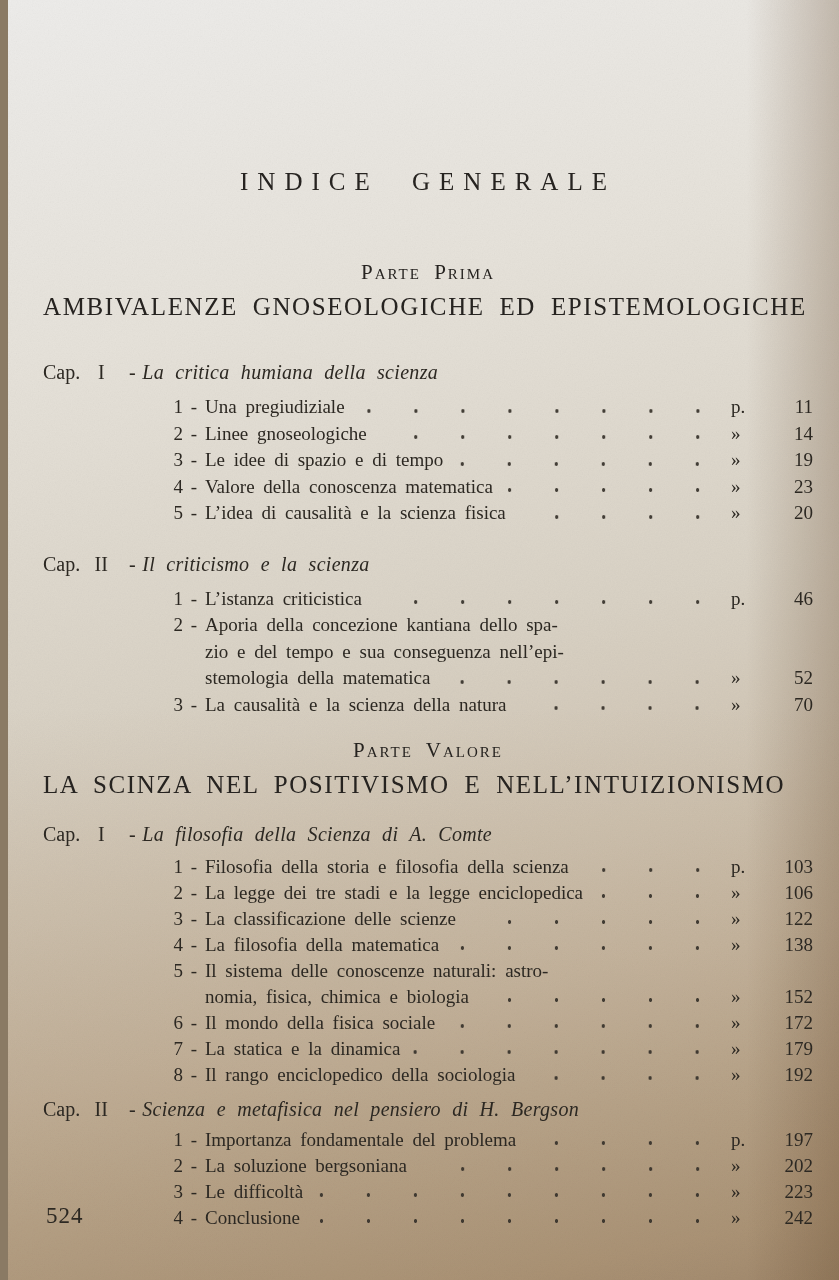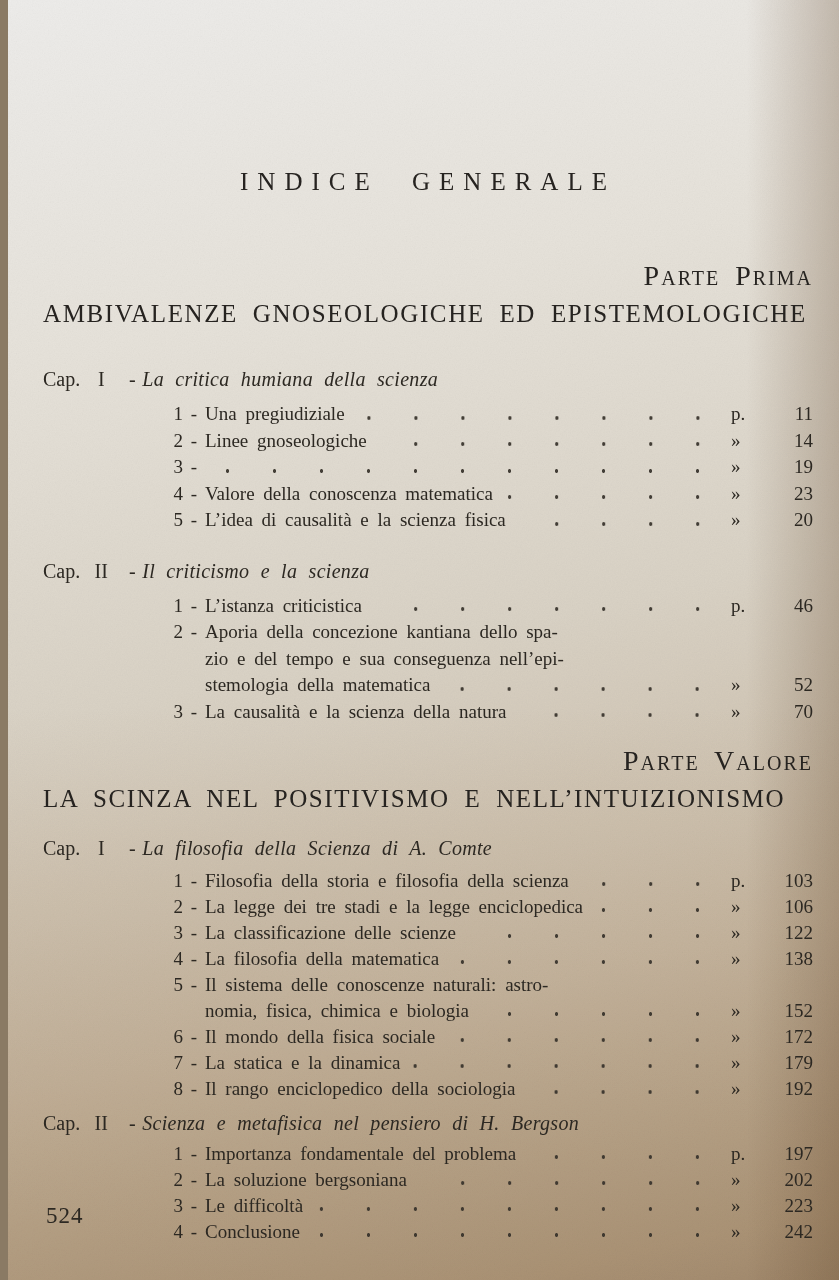--- a/index.html
+++ b/index.html
@@ -19,22 +19,22 @@
   }
   .grain{position:absolute;inset:0;pointer-events:none;mix-blend-mode:multiply;}
   .content{position:relative;padding:0 34px 0 35px;}
 
   .title{
     margin-top:168px;text-align:center;
     font-size:25px;letter-spacing:9px;word-spacing:18px;
     color:#262320;
   }
   .kicker{
-    text-align:right;font-variant:small-caps;
-    font-size:28px;letter-spacing:2px;word-spacing:6px;color:#262320;
+    text-align:center;font-variant:small-caps;
+    font-size:21px;letter-spacing:2px;word-spacing:6px;color:#262320;
   }
   .part1 .kicker{margin-top:64px;}
   .part2 .kicker{margin-top:20px;}
   .bigheading{
     margin-top:8px;
     font-size:25px;letter-spacing:1.6px;word-spacing:7px;color:#262320;
   }
   .chapter-line{
     display:flex;align-items:flex-start;font-size:20px;color:#2c2822;
   }
@@ -107,20 +107,21 @@
             <span class="num">2</span>
               <span class="dash">-</span>
               <span class="txt">Linee gnoseologiche</span>
               <span class="leader"></span>
               <span class="ref">»</span>
               <span class="pg">14</span>
           </div>
           <div class="row">
             <span class="num">3</span>
               <span class="dash">-</span>
+              <span class="txt">Le idee di spazio e di tempo</span>
               <span class="leader"></span>
               <span class="ref">»</span>
               <span class="pg">19</span>
           </div>
           <div class="row">
             <span class="num">4</span>
               <span class="dash">-</span>
               <span class="txt">Valore della conoscenza matematica</span>
               <span class="leader"></span>
               <span class="ref">»</span>

